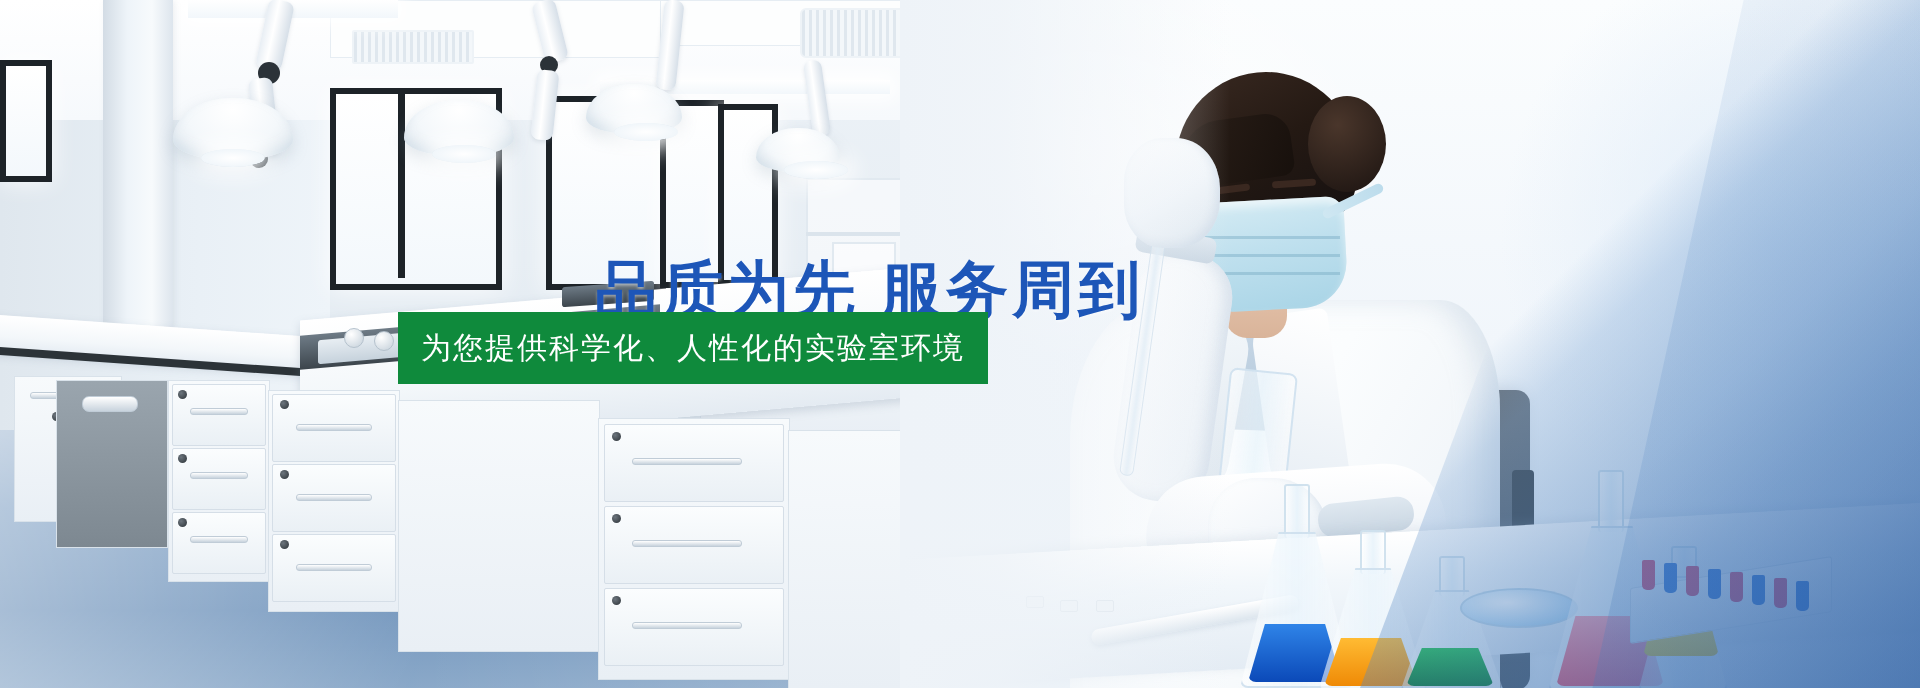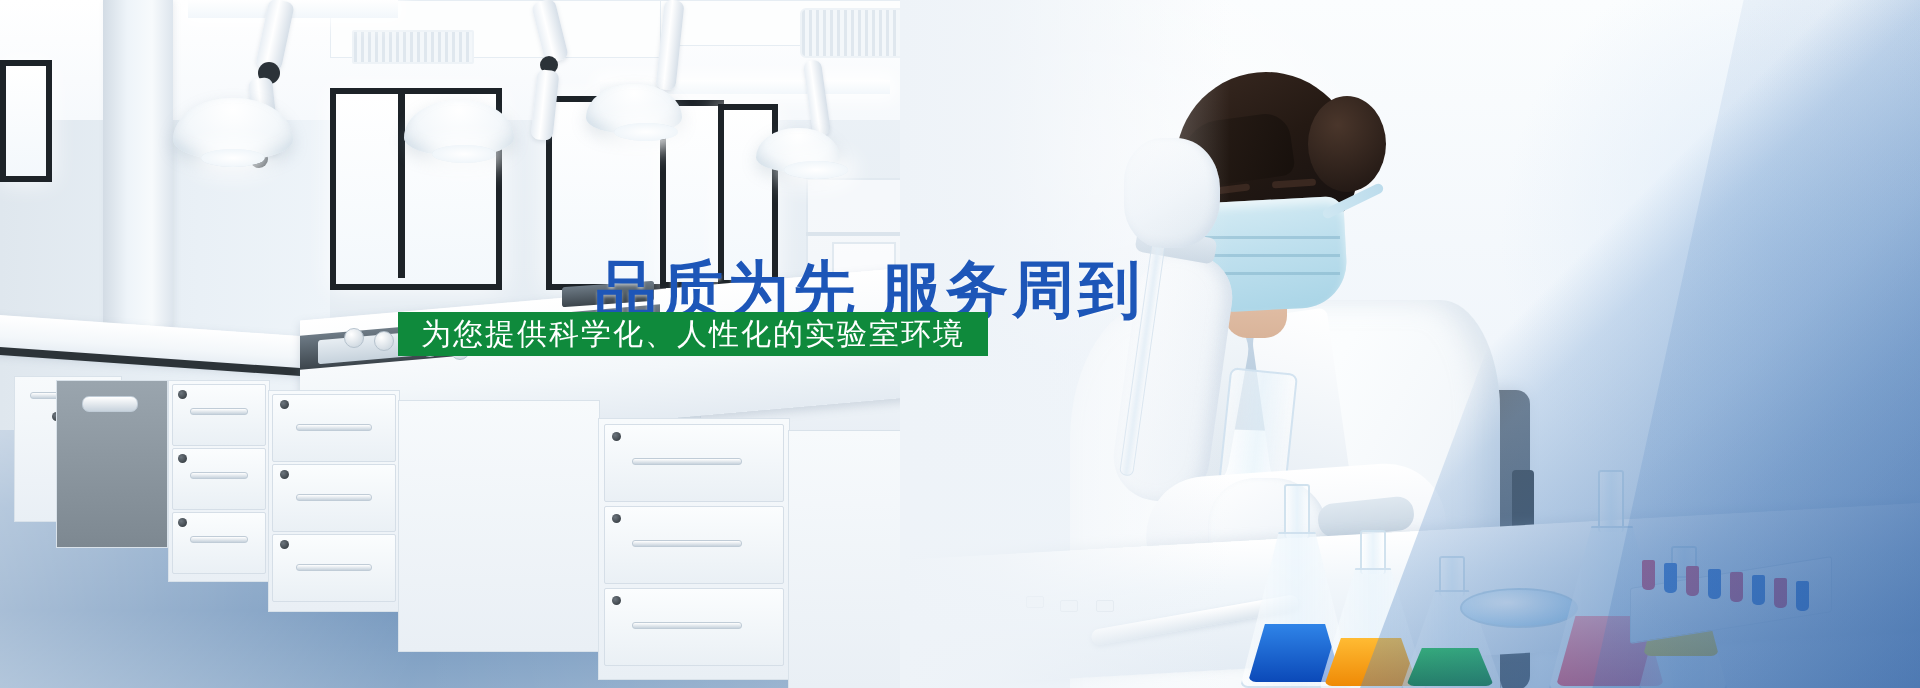--- a/index.html
+++ b/index.html
@@ -187,21 +187,21 @@
       border:1px solid #dde5ec;}
 
   
   .overlay{position:absolute;left:0;top:0;width:1920px;height:688px;}
   .eng{position:absolute;left:368px;top:205px;width:660px;
       font-family:"Liberation Serif","DejaVu Serif",serif;
       font-size:33px;letter-spacing:5.5px;color:#5c86cf;opacity:.72;white-space:nowrap;}
   .cn-title{position:absolute;left:595px;top:248px;white-space:nowrap;
       font-size:62px;font-weight:bold;color:#1d56b8;letter-spacing:4px;
       text-shadow:0 2px 3px rgba(255,255,255,.45);}
-  .green-bar{position:absolute;left:398px;top:312px;width:590px;height:44px;
+  .green-bar{position:absolute;left:398px;top:312px;width:590px;height:72px;
       background:#0f8a3c;display:flex;align-items:center;justify-content:center;}
   .green-bar span{font-size:30px;color:#ffffff;letter-spacing:2px;white-space:nowrap;}
 </style>
 </head>
 <body>
 
 <div class="banner">
 
   <div class="lab">
 

